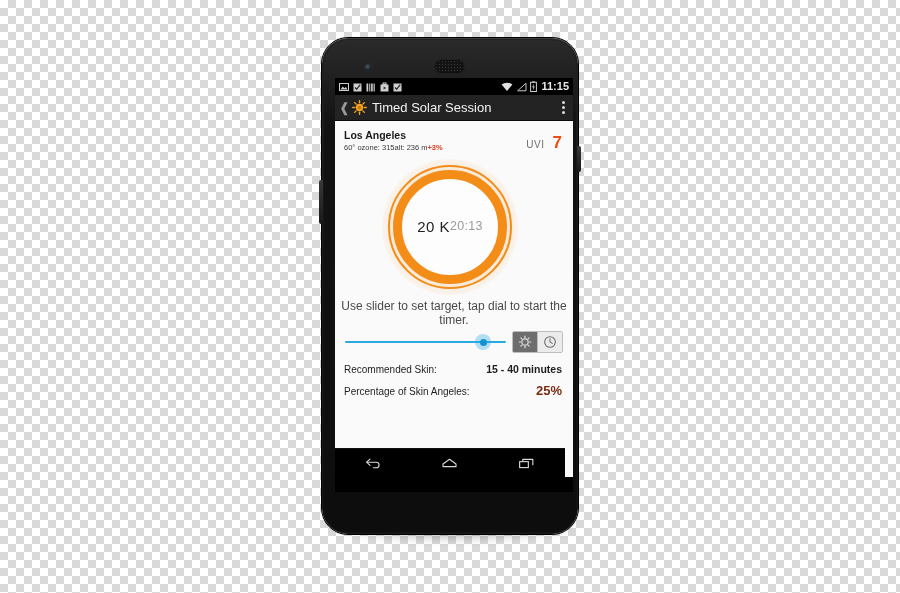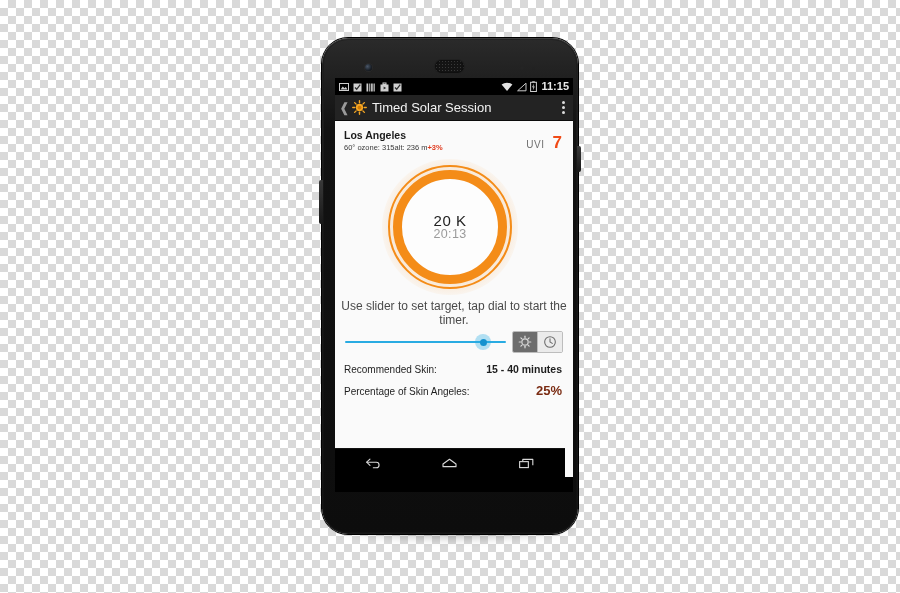--- a/index.html
+++ b/index.html
@@ -252,21 +252,21 @@
     margin-left: -57px; margin-top: -57px;
     border-radius: 50%;
     border: 9px solid #f48c18;
     box-sizing: border-box;
     background: #fdfdfd;
   }
   #dial-center {
     position: absolute;
     left: 0; right: 0; top: 0; bottom: 0;
     display: flex;
-    flex-direction: column;
+    flex-direction: row;
     align-items: center;
     justify-content: center;
   }
   #dial-value {
     font-size: 15px;
     color: #222;
     line-height: 1.05;
     letter-spacing: 0.5px;
   }
   #dial-time {

